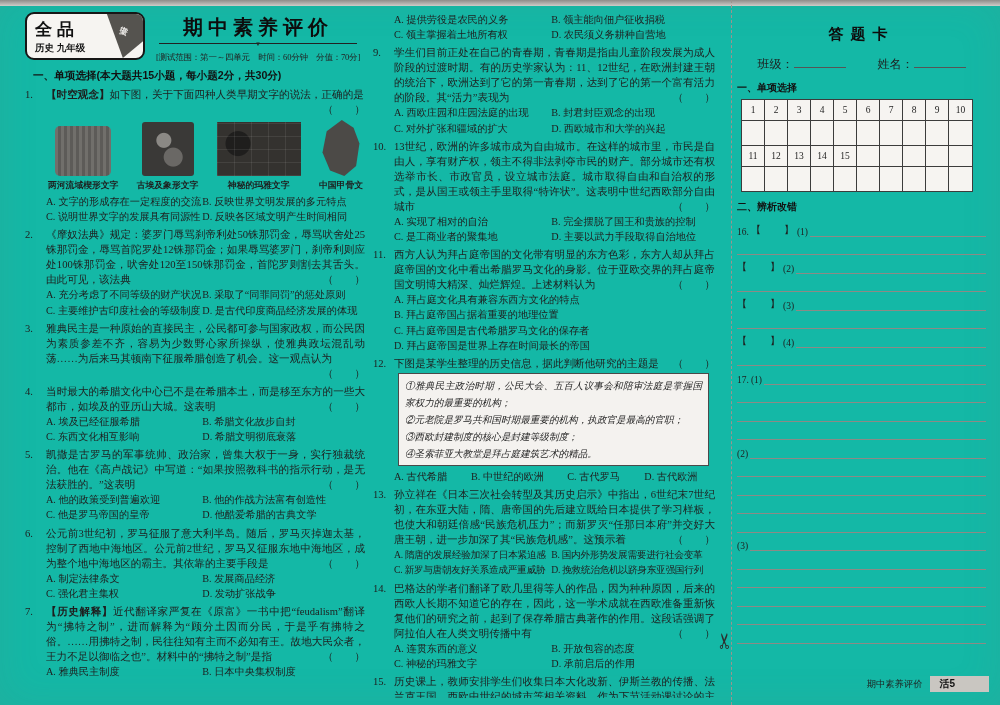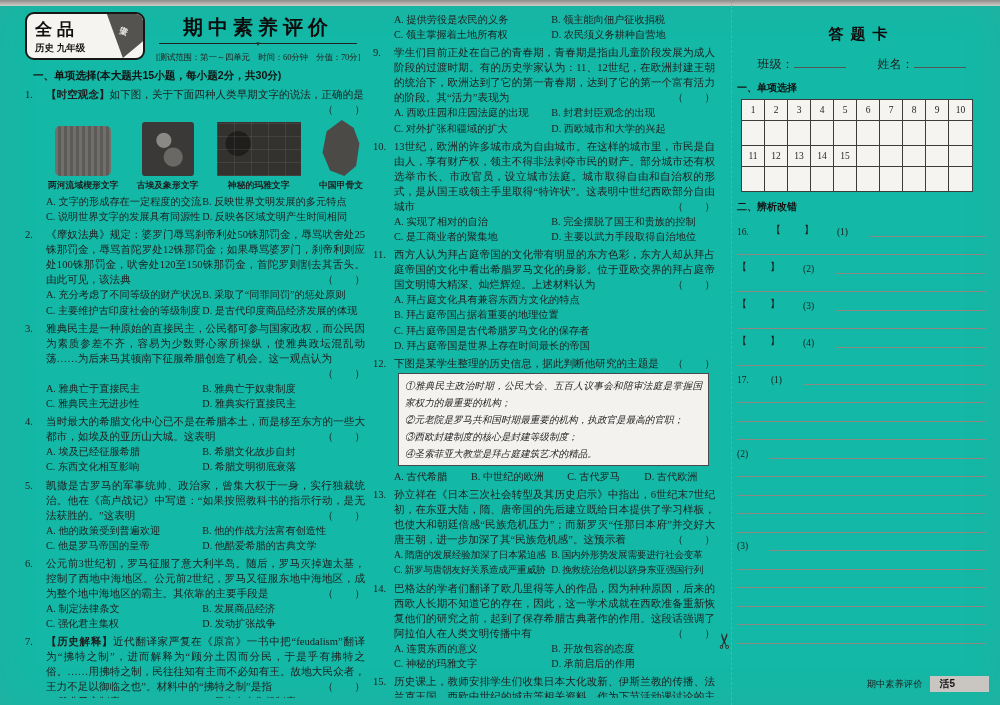--- a/index.html
+++ b/index.html
@@ -83,21 +83,21 @@
   .card-sec { font-family:"Liberation Sans","DejaVu Sans",sans-serif; font-weight:bold;
               font-size:10px; margin:5px 0 4px; color:#111; }
   .ansgrid { display:grid; grid-template-columns:repeat(10,23px); width:230px;
              border:1.5px solid #3c3c3c; margin:2px 0 8px 4px; background:#f6f4f1; }
   .cell { border-right:1px solid #3c3c3c; border-bottom:1px solid #3c3c3c; text-align:center;
           font-size:9.5px; }
   .cell:nth-child(10n) { border-right:none; }
   .cell.num { height:20px; line-height:20px; }
   .cell.blank { height:24px; }
   .cell.lastrow { border-bottom:none; }
-  .ansrow { display:flex; align-items:flex-end; height:18.5px; font-size:9.5px;gap:20px; }
+  .ansrow { display:flex; align-items:flex-end; height:18.5px; font-size:9.5px; }
   .ansrow .lbl { padding:0 2px 0 0; }
   .bracket { font-size:10px; letter-spacing:1px; }
   .fill { flex:1; border-bottom:1px solid #8d8a85; }
 
   
   .footer { position:absolute; left:737px; bottom:13px; width:252px; display:flex;
             justify-content:flex-end; align-items:center; gap:8px; font-size:9.3px; }
   .pagebadge { background:#c9c6c1; font-family:"Liberation Sans","DejaVu Sans",sans-serif;
                font-weight:bold; font-size:10px; padding:1px 34px 1px 9px; color:#111; }
 </style>
@@ -154,26 +154,21 @@
           <span class="qnum">2.</span>
           <div class="qbody"><span class="qstem">《摩奴法典》规定：婆罗门辱骂刹帝利处50铢那罚金，辱骂吠舍处25铢那罚金，辱骂首陀罗处12铢那罚金；如果辱骂婆罗门，刹帝利则应处100铢那罚金，吠舍处120至150铢那罚金，首陀罗则割去其舌头。由此可见，该法典</span><span class="qparen">（　　）</span><div class="opts cols2">
               <span class="opt">A. 充分考虑了不同等级的财产状况</span>
               <span class="opt">B. 采取了“同罪同罚”的惩处原则</span>
               <span class="opt">C. 主要维护古印度社会的等级制度</span>
               <span class="opt">D. 是古代印度商品经济发展的体现</span>
             </div></div>
         </div>
         <div class="q">
           <span class="qnum">3.</span>
-          <div class="qbody"><span class="qstem">雅典民主是一种原始的直接民主，公民都可参与国家政权，而公民因为素质参差不齐，容易为少数野心家所操纵，使雅典政坛混乱动荡……为后来马其顿南下征服希腊创造了机会。这一观点认为</span><span class="qparen">（　　）</span><div class="opts cols2">
-              <span class="opt">A. 雅典亡于直接民主</span>
-              <span class="opt">B. 雅典亡于奴隶制度</span>
-              <span class="opt">C. 雅典民主无进步性</span>
-              <span class="opt">D. 雅典实行直接民主</span>
-            </div></div>
+          <div class="qbody"><span class="qstem">雅典民主是一种原始的直接民主，公民都可参与国家政权，而公民因为素质参差不齐，容易为少数野心家所操纵，使雅典政坛混乱动荡……为后来马其顿南下征服希腊创造了机会。这一观点认为</span><span class="qparen">（　　）</span></div>
         </div>
         <div class="q">
           <span class="qnum">4.</span>
           <div class="qbody"><span class="qstem">当时最大的希腊文化中心已不是在希腊本土，而是移至东方的一些大都市，如埃及的亚历山大城。这表明</span><span class="qparen">（　　）</span><div class="opts cols2">
               <span class="opt">A. 埃及已经征服希腊</span>
               <span class="opt">B. 希腊文化故步自封</span>
               <span class="opt">C. 东西文化相互影响</span>
               <span class="opt">D. 希腊文明彻底衰落</span>
             </div></div>
         </div>

